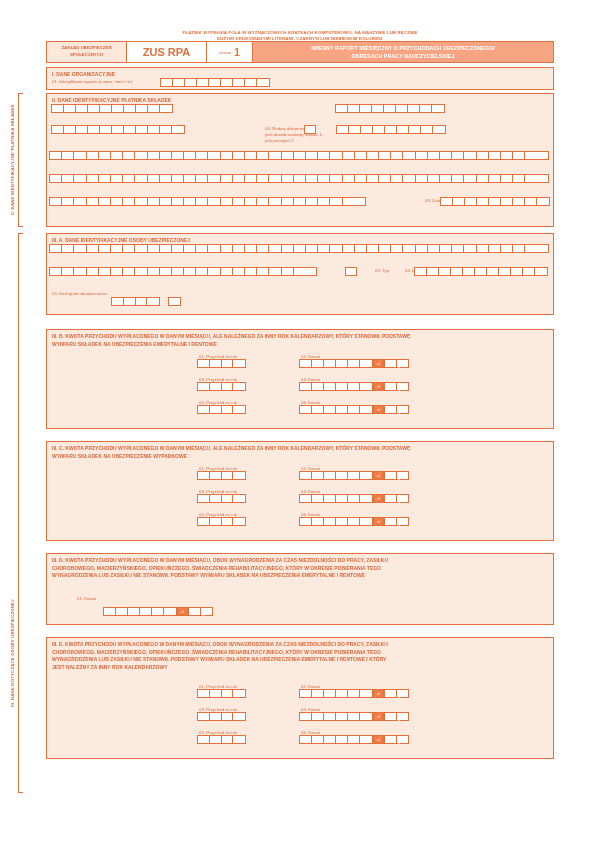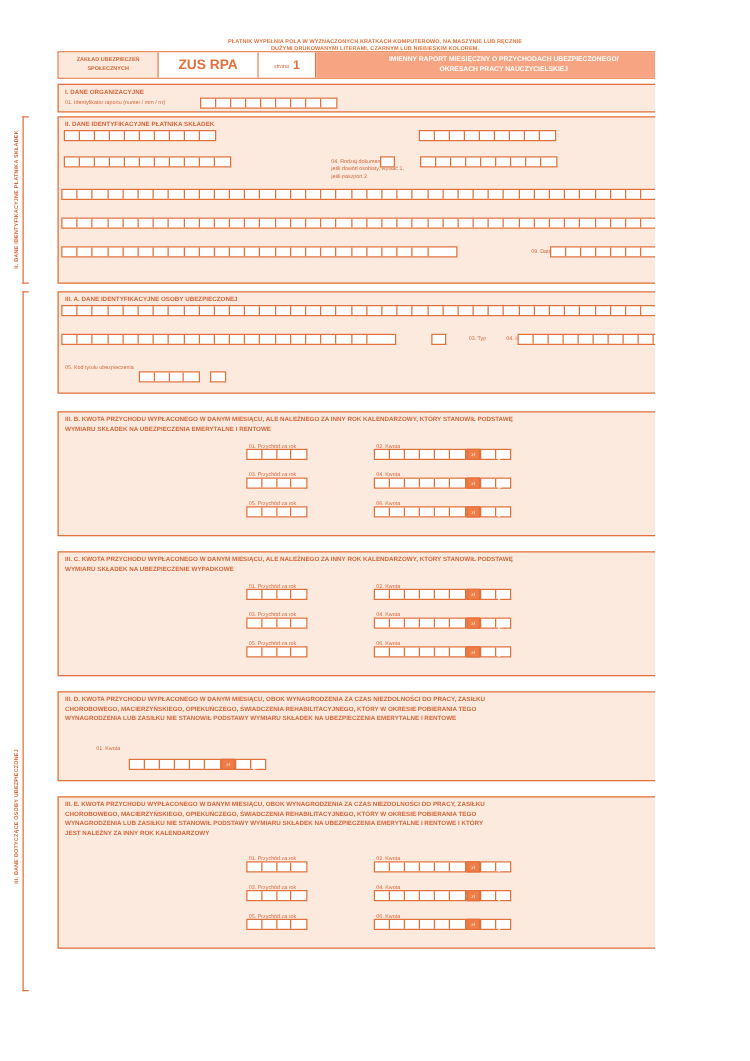--- a/index.html
+++ b/index.html
@@ -3,21 +3,21 @@
 <meta charset="utf-8">
 <style>
   * { box-sizing: border-box; }
   html, body {
     margin: 0; padding: 0;
     background: #ffffff;
     font-family: "Liberation Sans", sans-serif;
   }
   .page {
     position: relative;
-    width: 524px;
+    width: 600px;
     height: 849px;
     background: #ffffff;
     overflow: hidden;
     color: #d96a33;
     text-decoration: underline;
   }
 
   .top-note {
     position: absolute;
     top: 30px; left: 0; width: 600px;

